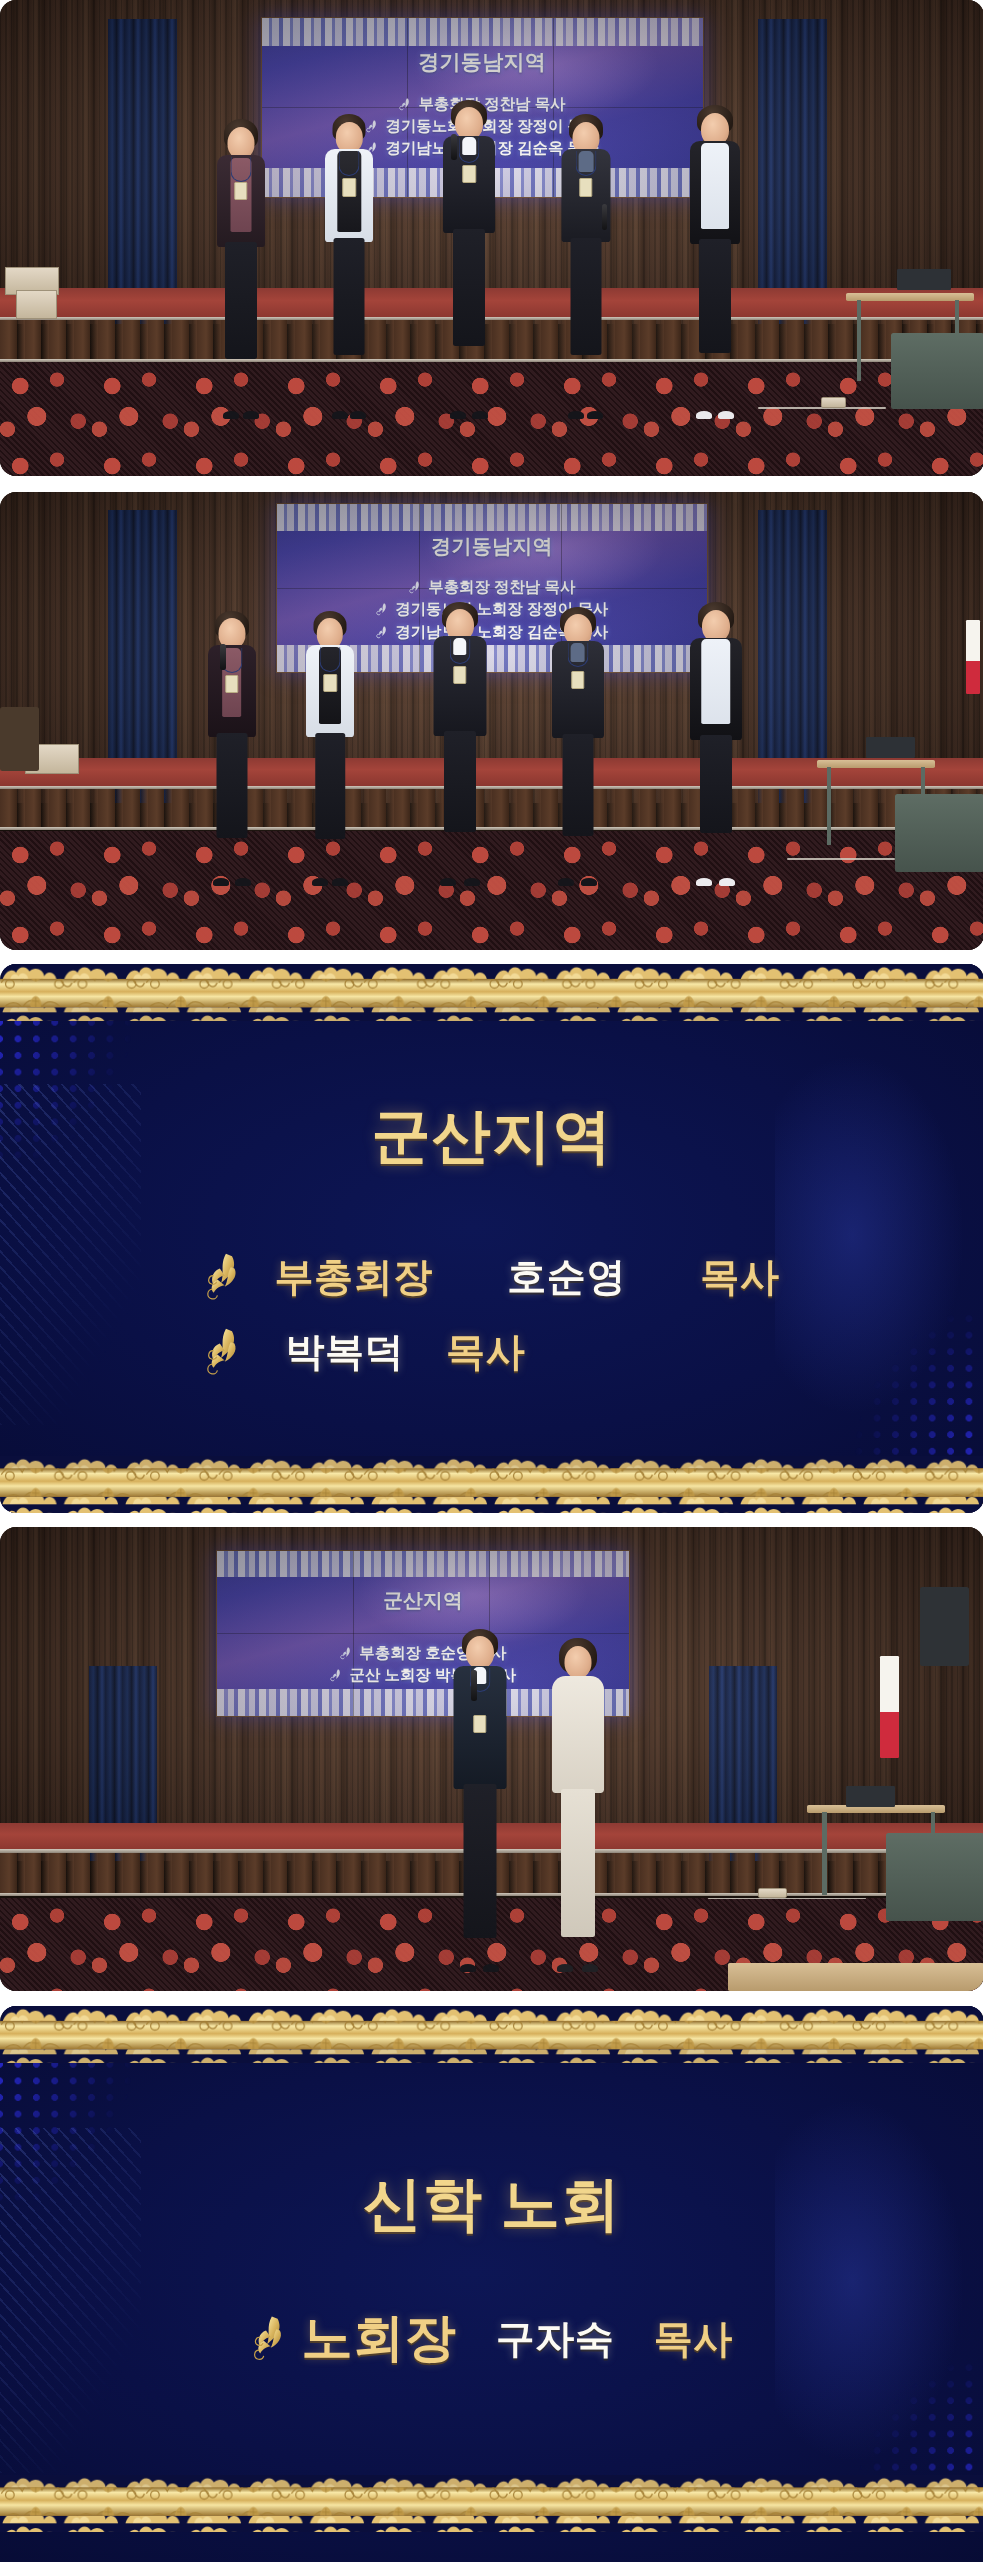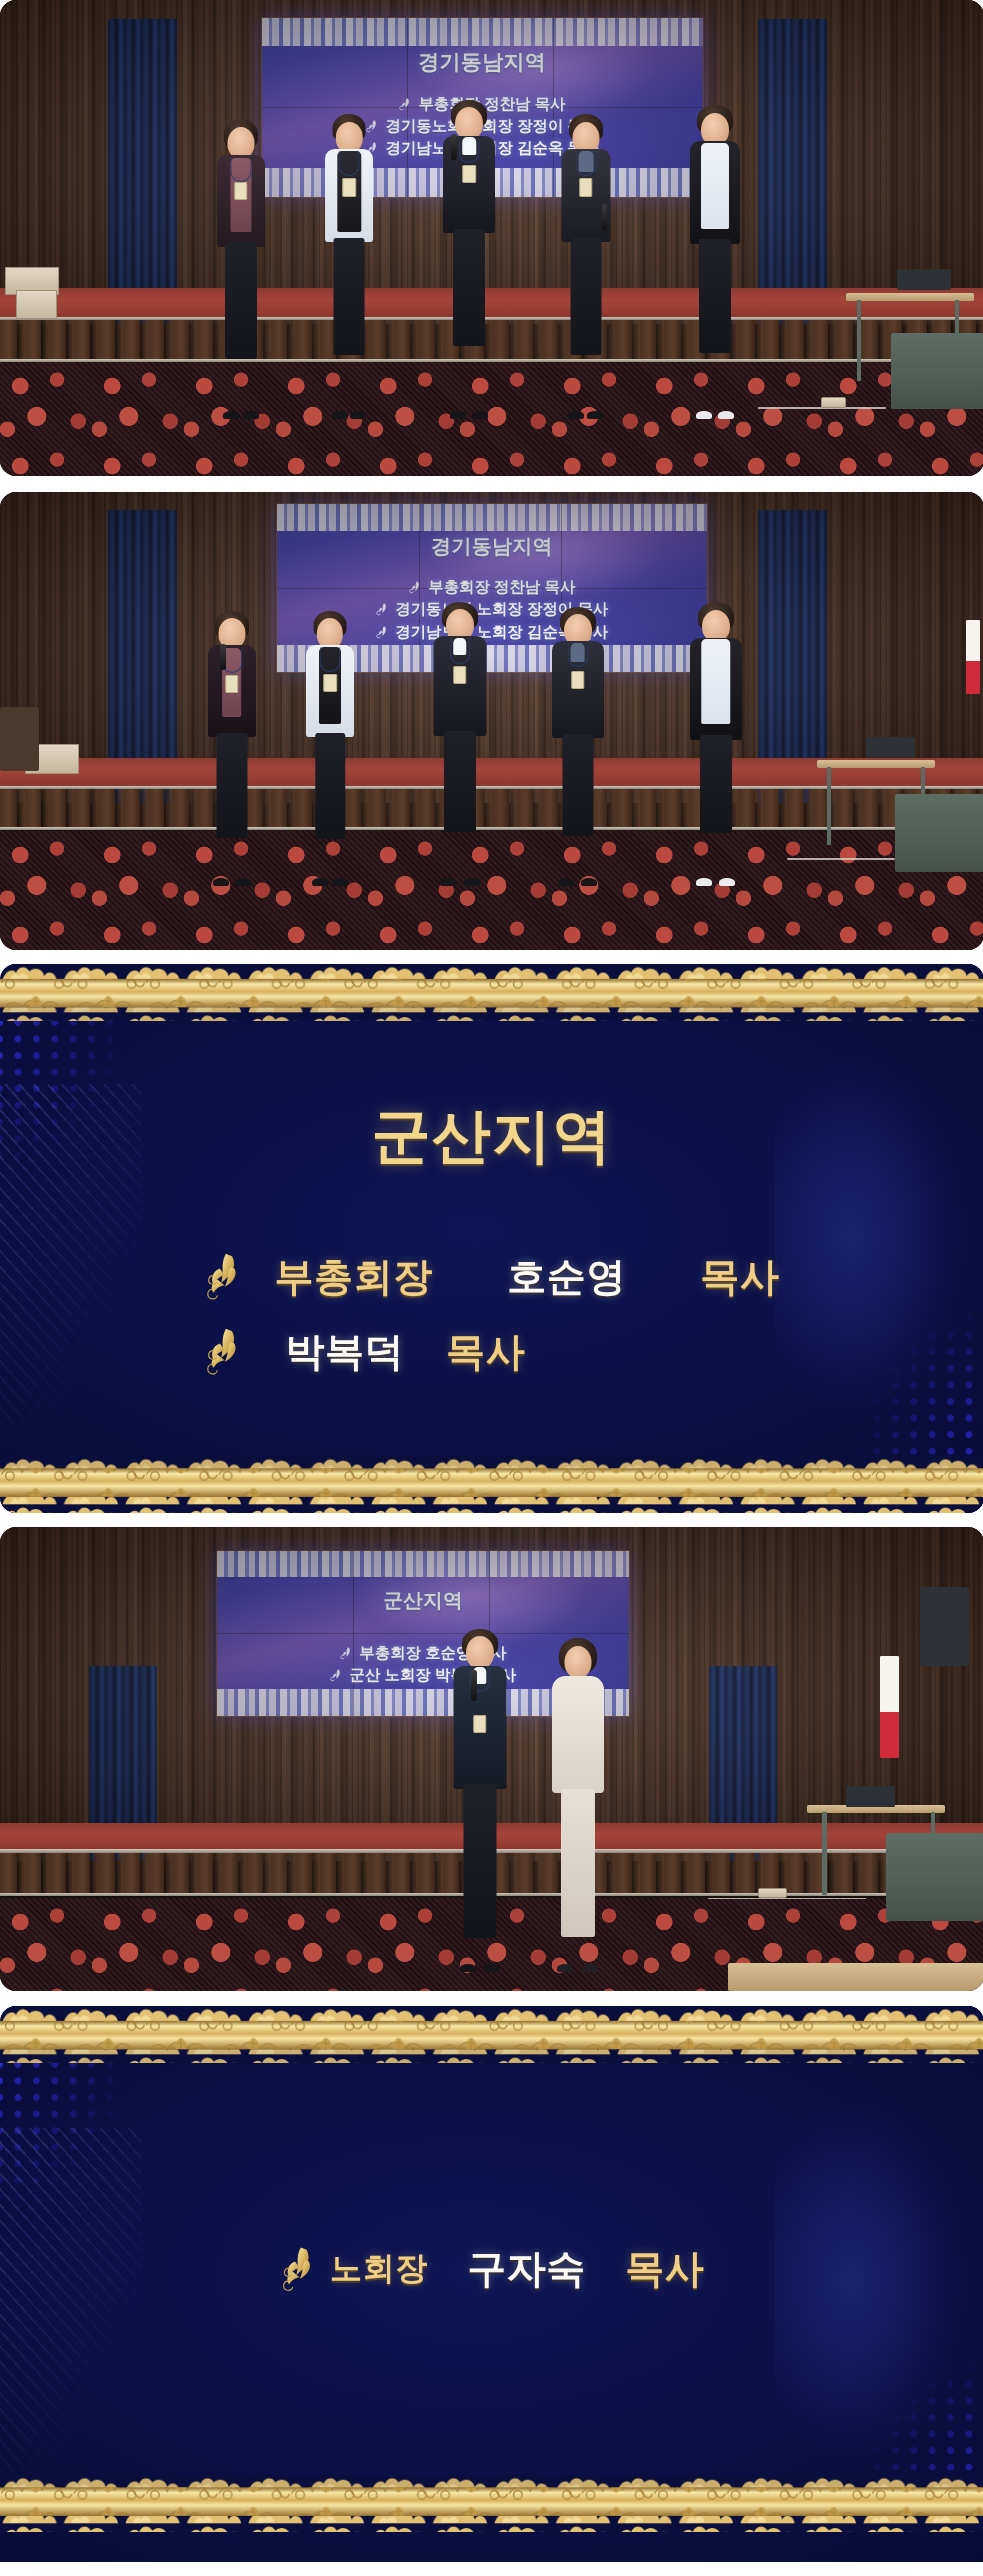--- a/index.html
+++ b/index.html
@@ -709,31 +709,32 @@
           <rect x="0" y="0" width="1600" height="22" fill="#0a0e3c"></rect>
           <rect x="0" y="0" width="1600" height="22" fill="url(#leafT)" opacity=".9"></rect>
           <rect x="0" y="20" width="1600" height="46" fill="url(#gA)"></rect>
           <rect x="0" y="20" width="1600" height="46" fill="url(#scrollT)" opacity=".95"></rect>
           <rect x="0" y="66" width="1600" height="26" fill="#0a0e3c"></rect>
           <rect x="0" y="66" width="1600" height="26" fill="url(#leafT)"></rect>
         </svg>
       </div>
 
       <div class="slide-body" style="bottom:86px">
+        <div class="slide-title" style="font-size:59px;margin-bottom:59px">신학 노회</div>
         <div class="slide-lines">
           <div class="slide-line" style="gap:13.5px">
             <svg class="flourish" width="37" height="49" viewBox="0 0 64 84">
               <path d="M36 4 C26 22 34 34 28 52 C42 40 56 28 46 8 Z" fill="url(#fg1)"></path>
               <path d="M44 26 C38 36 40 48 34 58 C46 52 56 40 50 28 Z" fill="url(#fg1)"></path>
               <path d="M26 28 C14 32 10 46 16 56 C20 44 28 40 34 40 Z" fill="url(#fg1)"></path>
               <path d="M22 46 C12 52 10 62 16 68 C20 60 28 56 34 56 Z" fill="url(#fg1)"></path>
               <path d="M16 40 a7 7 0 1 0 5 10" stroke="#c6a04a" stroke-width="2" fill="none"></path>
               <path d="M14 62 a8 8 0 1 0 8 10" stroke="#c6a04a" stroke-width="2" fill="none"></path>
             </svg>
-            <span class="txt gold" style="font-size:32px">노회장</span>
+            <span class="txt gold" style="font-size:51px">노회장</span>
             <span style="width:12.3px"></span>
             <span class="txt white" style="font-size:39px">구자숙</span>
             <span style="width:12.3px"></span>
             <span class="txt gold" style="font-size:39px">목사</span>
           </div>
         </div>
       </div>
     </div>
   </div>
 

